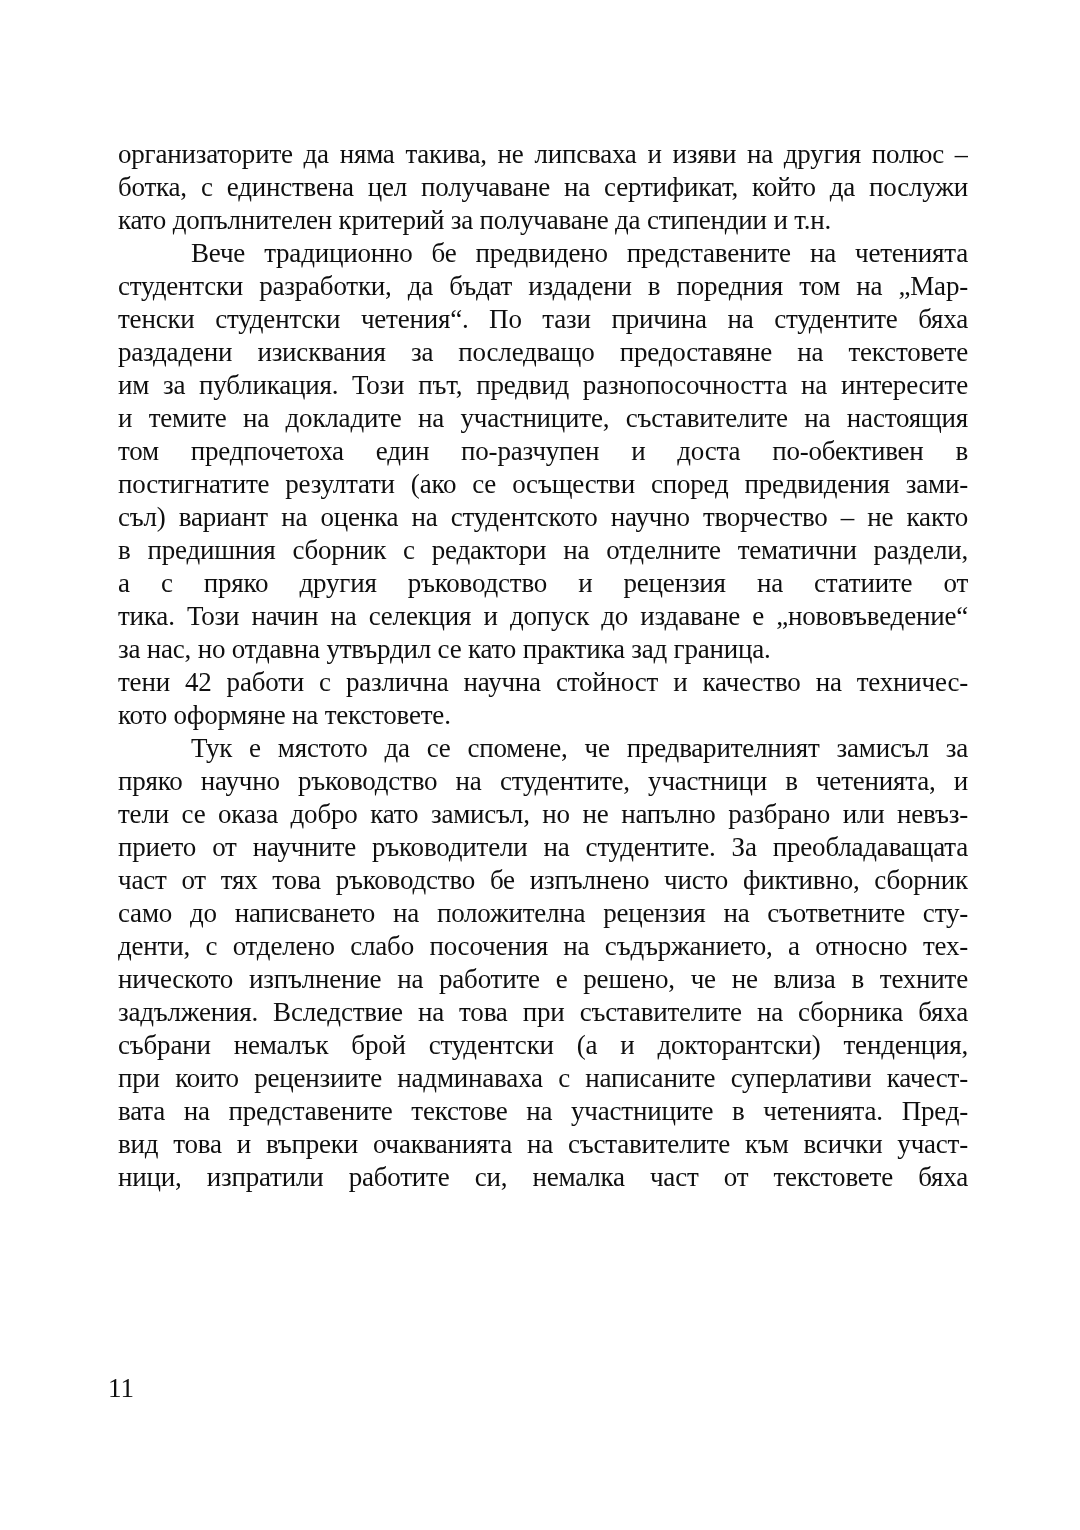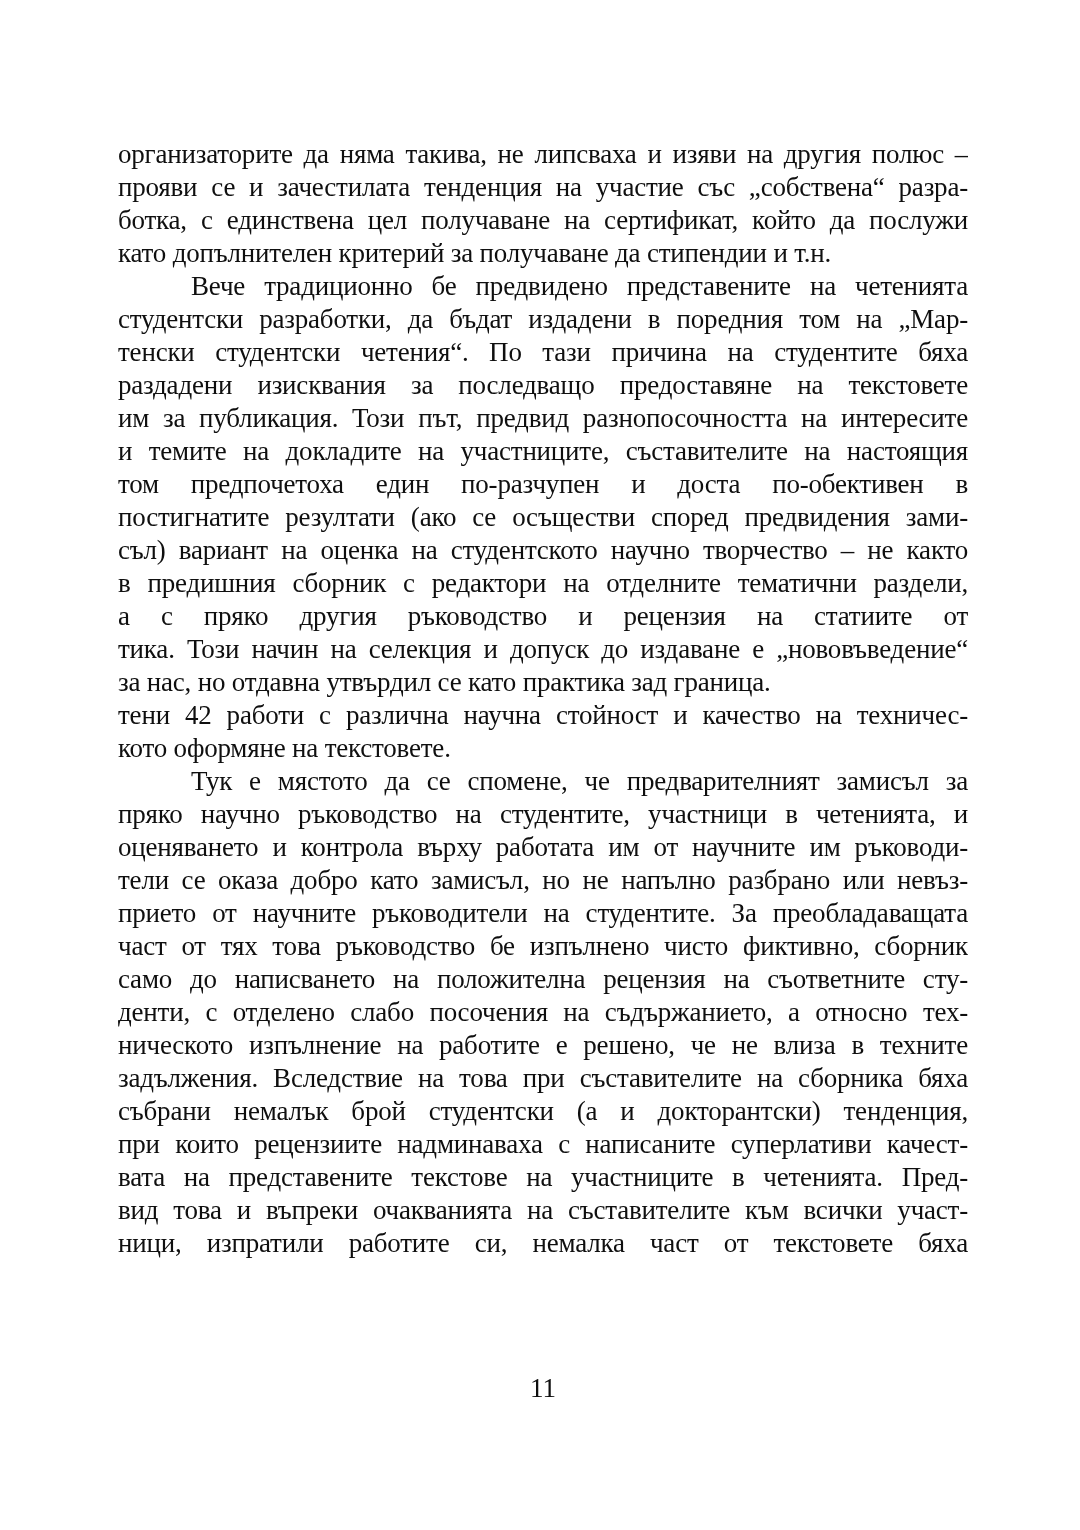--- a/index.html
+++ b/index.html
@@ -42,36 +42,34 @@
     white-space: normal;
   }
   .line.last {
     text-align-last: left;
   }
   .line.indent {
     text-indent: 73px;
   }
   .page-number {
     position: absolute;
-    left: 118px;
+    left: 108px;
     top: 1372px;
     width: 850px;
-    text-align: center;
     font-size: 27px;
     line-height: 33px;
   }
 </style>
 </head>
 <body>
 
 <div class="page">
   <div class="text-block">
       <div class="paragraph">
         <div class="line">организаторите да няма такива, не липсваха и изяви на другия полюс –</div>
-        <div class="line">прояви се и зачестилата тенденция на участие със „собствена“ разра-</div>
         <div class="line">ботка, с единствена цел получаване на сертификат, който да послужи</div>
         <div class="line last">като допълнителен критерий за получаване да стипендии и т.н.</div>
       </div>
       <div class="paragraph">
         <div class="line indent">Вече традиционно бе предвидено представените на четенията</div>
         <div class="line">студентски разработки, да бъдат издадени в поредния том на „Мар-</div>
         <div class="line">тенски студентски четения“. По тази причина на студентите бяха</div>
         <div class="line">раздадени изисквания за последващо предоставяне на текстовете</div>
         <div class="line">им за публикация. Този път, предвид разнопосочността на интересите</div>
         <div class="line">и темите на докладите на участниците, съставителите на настоящия</div>
@@ -83,21 +81,20 @@
         <div class="line">тика. Този начин на селекция и допуск до издаване е „нововъведение“</div>
         <div class="line last">за нас, но отдавна утвърдил се като практика зад граница.</div>
       </div>
       <div class="paragraph">
         <div class="line">тени 42 работи с различна научна стойност и качество на техничес-</div>
         <div class="line last">кото оформяне на текстовете.</div>
       </div>
       <div class="paragraph">
         <div class="line indent">Тук е мястото да се спомене, че предварителният замисъл за</div>
         <div class="line">пряко научно ръководство на студентите, участници в четенията, и</div>
-        <div class="line">оценяването и контрола върху работата им от научните им ръководи-</div>
         <div class="line">тели се оказа добро като замисъл, но не напълно разбрано или невъз-</div>
         <div class="line">прието от научните ръководители на студентите. За преобладаващата</div>
         <div class="line">част от тях това ръководство бе изпълнено чисто фиктивно, сборник</div>
         <div class="line">само до написването на положителна рецензия на съответните сту-</div>
         <div class="line">денти, с отделено слабо посочения на съдържанието, а относно тех-</div>
         <div class="line">ническото изпълнение на работите е решено, че не влиза в техните</div>
         <div class="line">задължения. Вследствие на това при съставителите на сборника бяха</div>
         <div class="line">събрани немалък брой студентски (а и докторантски) тенденция,</div>
         <div class="line">при които рецензиите надминаваха с написаните суперлативи качест-</div>
         <div class="line">вата на представените текстове на участниците в четенията. Пред-</div>

